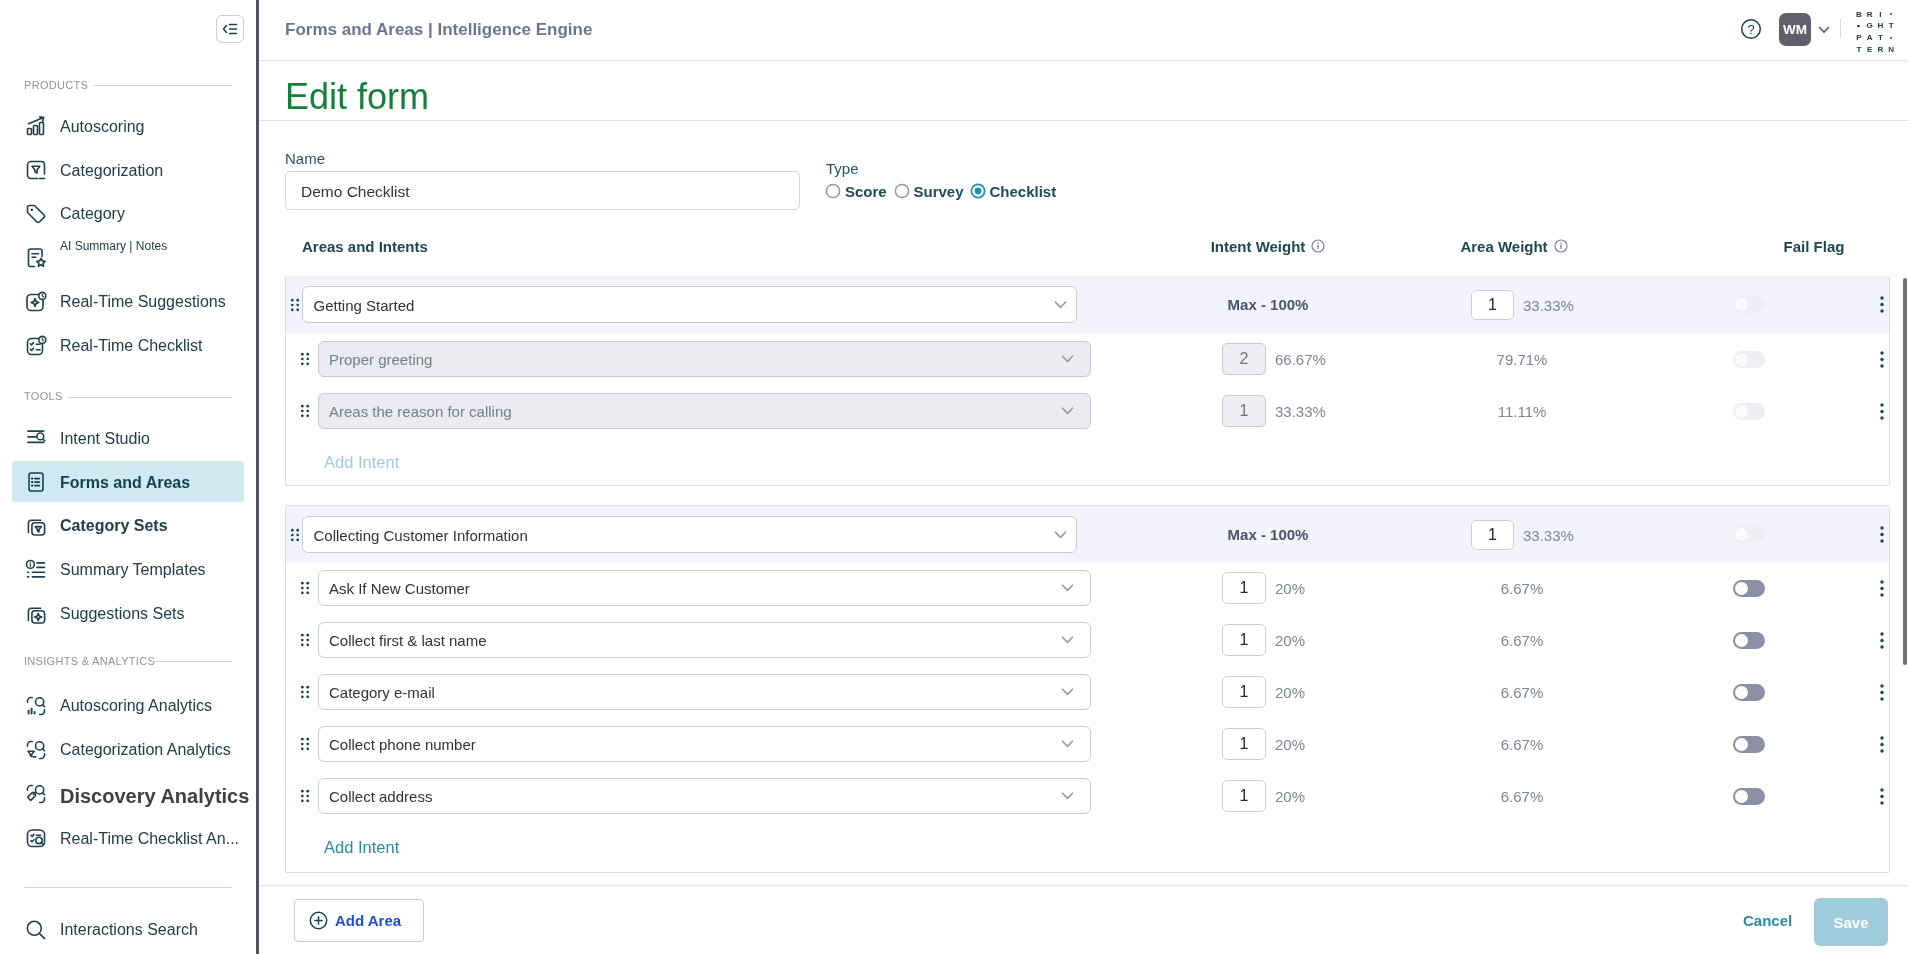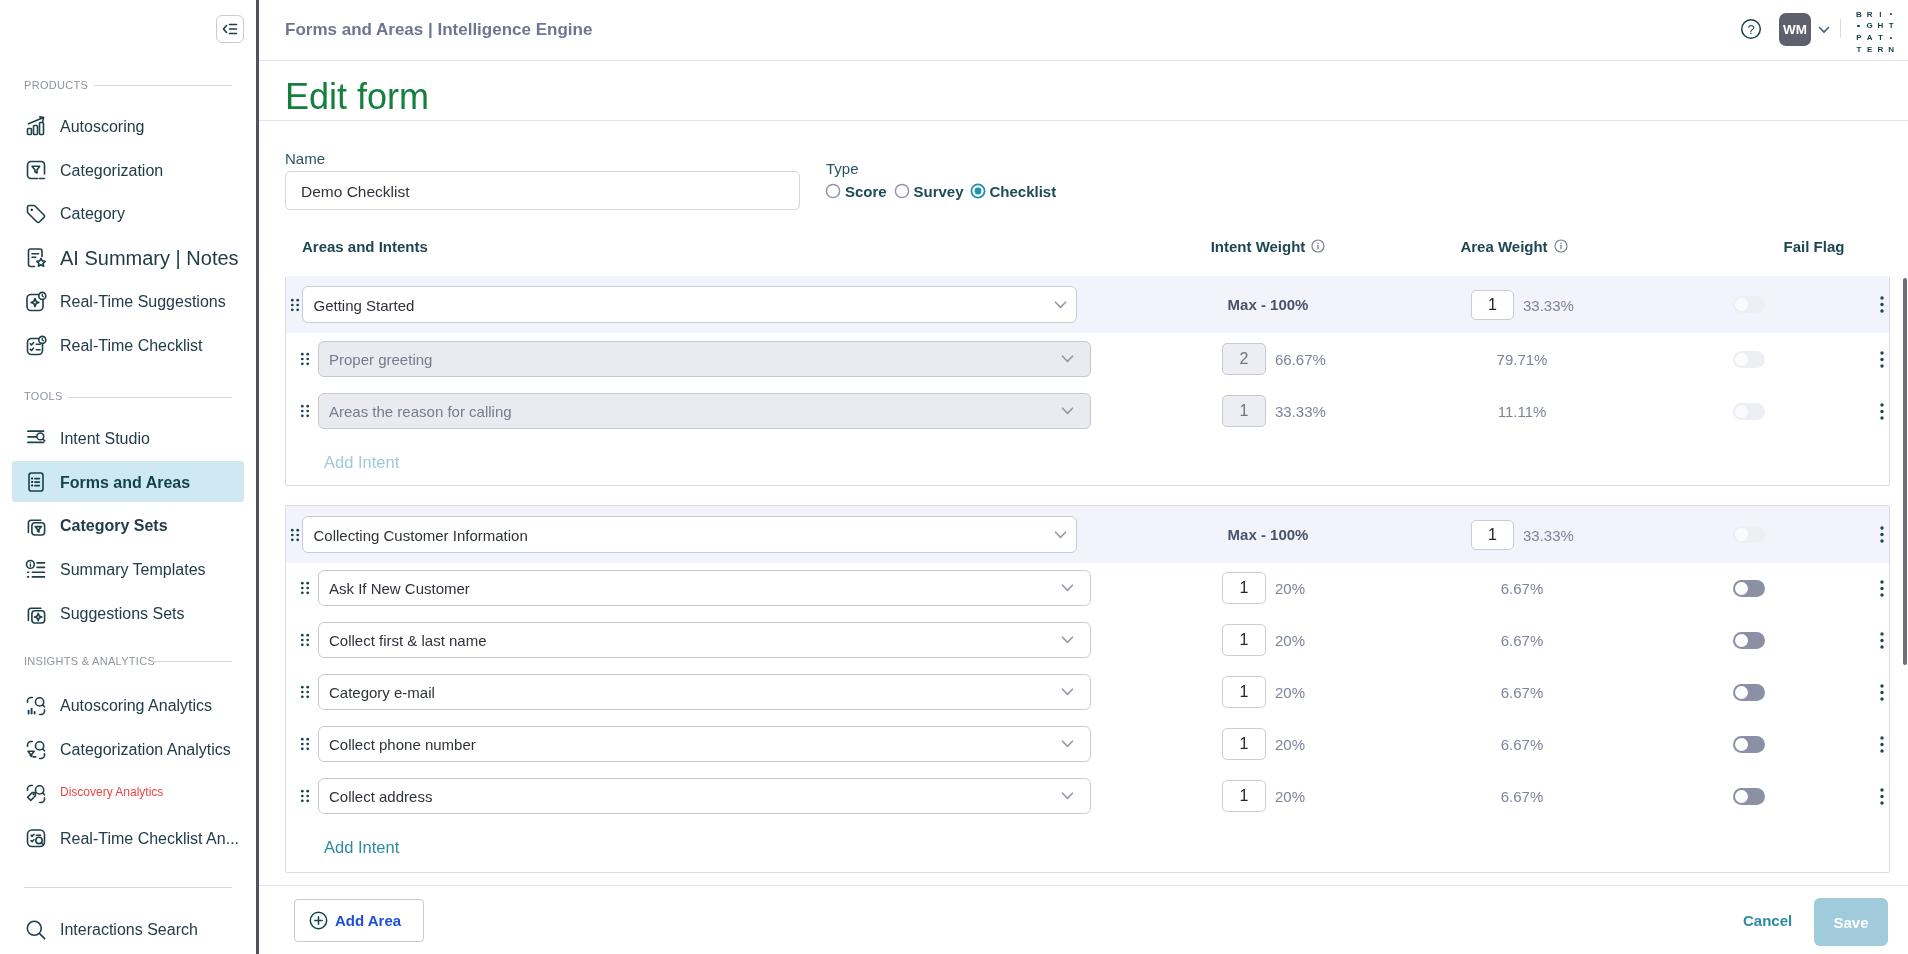--- a/index.html
+++ b/index.html
@@ -46,21 +46,21 @@
 <svg class="a" style="left:24px;top:201.5px" width="24" height="24" viewBox="0 0 24 24" fill="none" stroke="#1d4049" stroke-width="1.6" stroke-linecap="round" stroke-linejoin="round">
       <path d="M3.5 9.8 V5.2 C3.5 4.3 4.3 3.5 5.2 3.5 H9.8 C10.3 3.5 10.7 3.7 11 4 L20 13 C20.7 13.7 20.7 14.7 20 15.4 L15.4 20 C14.7 20.7 13.7 20.7 13 20 L4 11 C3.7 10.7 3.5 10.3 3.5 9.8 Z"></path>
       <circle cx="7.8" cy="7.8" r="1.15" fill="currentColor" stroke="none"></circle>
     </svg>
 <div class="t" style="left:60px;top:206.0px;font-size:16px;font-weight:normal;color:#203d48">Category</div>
 <svg class="a" style="left:24px;top:245.5px" width="24" height="24" viewBox="0 0 24 24" fill="none" stroke="#1d4049" stroke-width="1.6" stroke-linecap="round" stroke-linejoin="round">
       <path d="M10.5 20.5 H6.5 C5.4 20.5 4.5 19.6 4.5 18.5 V5 C4.5 3.9 5.4 3 6.5 3 H16 C17.1 3 18 3.9 18 5 V10.5"></path>
       <path d="M8 7.7h6.5M8 11.2h3.7"></path>
       <path d="M17 12.3l1.3 2.6 2.9.4-2.1 2 .5 2.9-2.6-1.4-2.6 1.4.5-2.9-2.1-2 2.9-.4z" fill="#fff"></path>
     </svg>
-<div class="t" style="left:60px;top:248px;font-size:20px;font-weight:normal;color:#203d48">AI Summary | Notes</div>
+<div class="t" style="left:60px;top:240px;font-size:12px;font-weight:normal;color:#203d48">AI Summary | Notes</div>
 <svg class="a" style="left:24px;top:289.5px" width="24" height="24" viewBox="0 0 24 24" fill="none" stroke="#1d4049" stroke-width="1.6" stroke-linecap="round" stroke-linejoin="round">
       <rect x="3" y="4.5" width="16" height="16" rx="4"></rect>
       <path d="M11 8.6l1.1 2.8 2.8 1.1-2.8 1.1-1.1 2.8-1.1-2.8-2.8-1.1 2.8-1.1z"></path>
       <circle cx="18.3" cy="5.9" r="3.5" fill="#fff"></circle>
       <path d="M18.3 4.3v1.7l1.2.7" stroke-width="1.3"></path>
     </svg>
 <div class="t" style="left:60px;top:294.0px;font-size:16px;font-weight:normal;color:#203d48">Real-Time Suggestions</div>
 <svg class="a" style="left:24px;top:333.5px" width="24" height="24" viewBox="0 0 24 24" fill="none" stroke="#1d4049" stroke-width="1.6" stroke-linecap="round" stroke-linejoin="round">
       <rect x="3.5" y="4.5" width="15" height="16" rx="4"></rect>
       <path d="M6.3 9.7l1.2 1.2 2-2.2M6.3 15.2l1.2 1.2 2-2.2"></path>
@@ -125,21 +125,21 @@
     </svg>
 <div class="t" style="left:60px;top:742.0px;font-size:16px;font-weight:normal;color:#203d48">Categorization Analytics</div>
 <svg class="a" style="left:24px;top:781.5px" width="24" height="24" viewBox="0 0 24 24" fill="none" stroke="#1d4049" stroke-width="1.6" stroke-linecap="round" stroke-linejoin="round">
       <path d="M3.5 8.3 V7 C3.5 5.1 5.1 3.5 7 3.5 H8.3"></path>
       <path d="M20.5 15.7 V17 C20.5 18.9 18.9 20.5 17 20.5 H15.7"></path>
       <circle cx="15.6" cy="7.9" r="4.1"></circle>
       <path d="M18.6 10.9l1.9 1.9"></path>
       <path d="M3.6 15.2l4.6-4.6h3.2v3.2l-4.6 4.6z"></path>
       <circle cx="9.5" cy="12.3" r=".9" fill="currentColor" stroke="none"></circle>
     </svg>
-<div class="t" style="left:60px;top:786.0px;font-size:12px;font-weight:normal;color:#ef4444">Discovery Analytics</div>
+<div class="t" style="left:60px;top:786.0px;font-size:20px;font-weight:bold;color:#404040">Discovery Analytics</div>
 <svg class="a" style="left:24px;top:826px" width="24" height="24" viewBox="0 0 24 24" fill="none" stroke="#1d4049" stroke-width="1.6" stroke-linecap="round" stroke-linejoin="round">
       <rect x="3.5" y="4" width="17" height="16.5" rx="4.5"></rect>
       <path d="M7 9.3l1.1 1.1 1.8-2M12.3 9.3h4.3M7 14.6l1.1 1.1 1.8-2"></path>
       <circle cx="15" cy="14.4" r="3.2" fill="#fff"></circle>
       <path d="M17.3 16.7l2.1 2.1"></path>
     </svg>
 <div class="t" style="left:60px;top:830.5px;font-size:16px;font-weight:normal;color:#203d48">Real-Time Checklist An...</div>
 <div class="hr" style="left:24px;top:887px;width:208px;background:#d4d7db"></div>
 <svg class="a" style="left:24px;top:917.5px" width="24" height="24" viewBox="0 0 24 24" fill="none" stroke="#1d4049" stroke-width="1.6" stroke-linecap="round" stroke-linejoin="round">
       <circle cx="10.3" cy="10.3" r="7"></circle>

